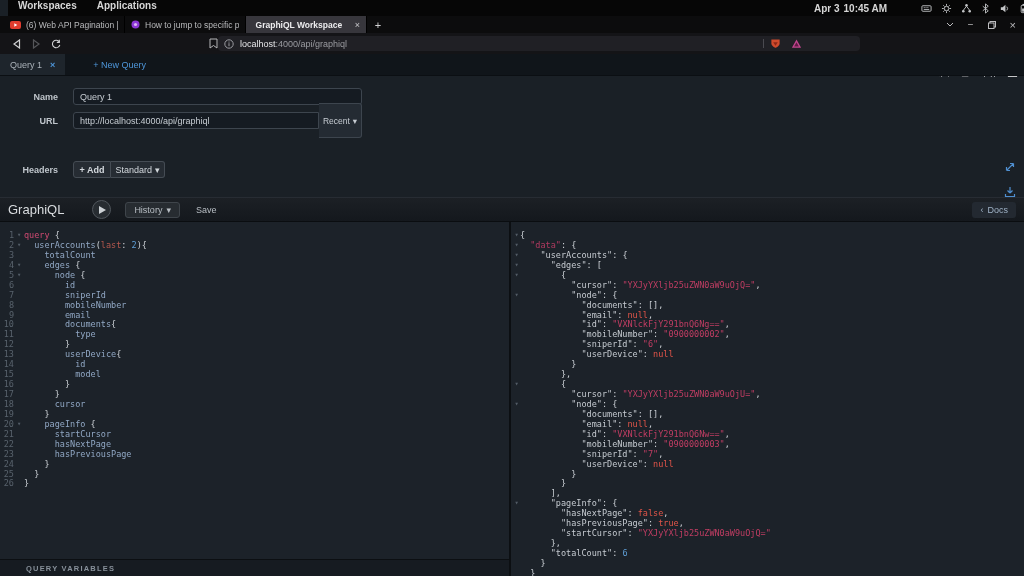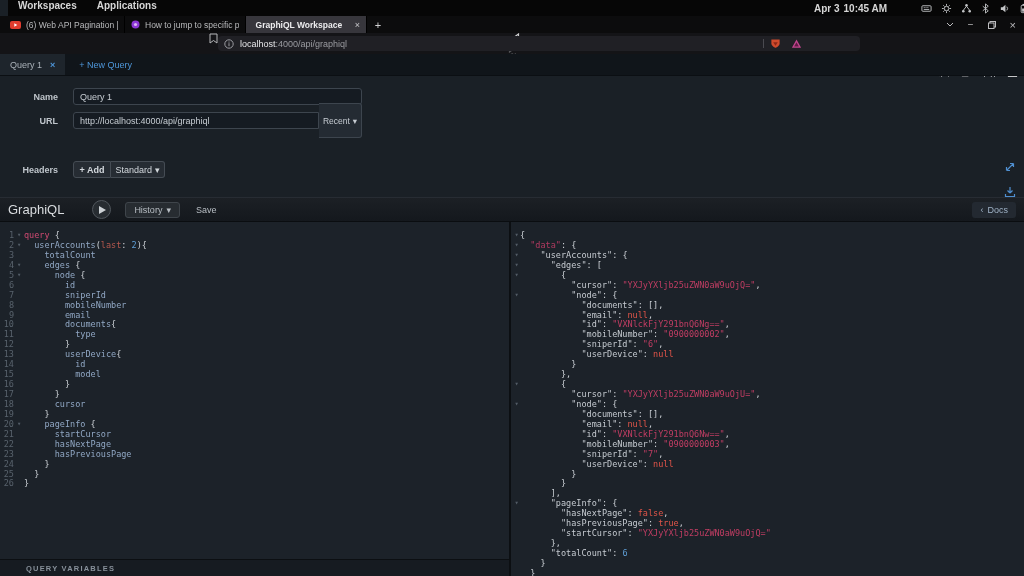--- a/index.html
+++ b/index.html
@@ -21,38 +21,38 @@
     color:#b9babc; font-size:8.5px; white-space:nowrap; overflow:hidden; }
   .btab .t { overflow:hidden; text-overflow:clip; white-space:nowrap; flex:1; }
   .btab.active { background:#37363c; color:#ececee; }
   .btab.active .t { font-weight:bold; }
   .btab .close { color:#c9c9cc; font-size:9px; padding-left:4px; }
   #newtab { width:22px; display:flex; align-items:center; justify-content:center; color:#d2d2d4; font-size:11px; }
   #winctl { position:absolute; right:0; top:16px; height:17px; display:flex; align-items:center; gap:14px; padding:0 8px; color:#bdbdbf; }
 
   
   #nav { position:absolute; left:0; top:33px; width:1024px; height:21px; background:#141417;
-    display:flex; align-items:center;flex-direction:column; }
+    display:flex; align-items:center; }
   .navbtn { width:20px; display:flex; justify-content:center; }
   #urlpill { position:absolute; left:218px; top:3px; width:642px; height:15px; background:#202025;
     border-radius:4px; display:flex; align-items:center; padding:0 6px; }
   #urlpill .host { color:#e6e6e8; font-size:9px; }
   #urlpill .path { color:#9a9ba0; font-size:9px; }
   #urlpill .spring { flex:1; }
   #urlpill .sep { width:1px; height:9px; background:#4a4a50; margin:0 6px; }
   #urlpill .pad { width:52px; }
   #navright { position:absolute; right:6px; top:33px; height:21px; display:flex; align-items:center; gap:12px; }
 
   
   #wstabs { position:absolute; left:0; top:54px; width:1024px; height:22px; background:#10151a;
     display:flex; align-items:stretch; border-bottom:1px solid #0b0f13; }
   #wstab-active { background:#1e252c; display:flex; align-items:center; gap:8px; padding:0 10px;
     color:#a9b1b8; font-size:9px; }
   #wstab-active .x { color:#4e96d9; font-weight:bold; font-size:9px; }
-  #newquery { display:flex; align-items:center; padding:0 14px; color:#4e96d9; font-size:9px; }
+  #newquery { display:flex; align-items:center; padding:0 28px; color:#4e96d9; font-size:9px; }
 
   
   #form { position:absolute; left:0; top:77px; width:1024px; height:120px; background:#1a2026; }
   .frow { position:absolute; left:0; height:17px; display:flex; align-items:center; }
   .flabel { width:58px; text-align:right; color:#bfc5cb; font-size:9px; font-weight:bold; padding-right:0; }
   .fgap { width:15px; }
   .finput { height:17px; background:#151b22; border:1px solid #3d454e; border-radius:3px;
     color:#c6ccd2; font-size:9px; padding:0 6px; font-family:"Liberation Sans",sans-serif; outline:none; }
   .finput::placeholder { color:#4f5862; }
   #name-input { width:289px; }

